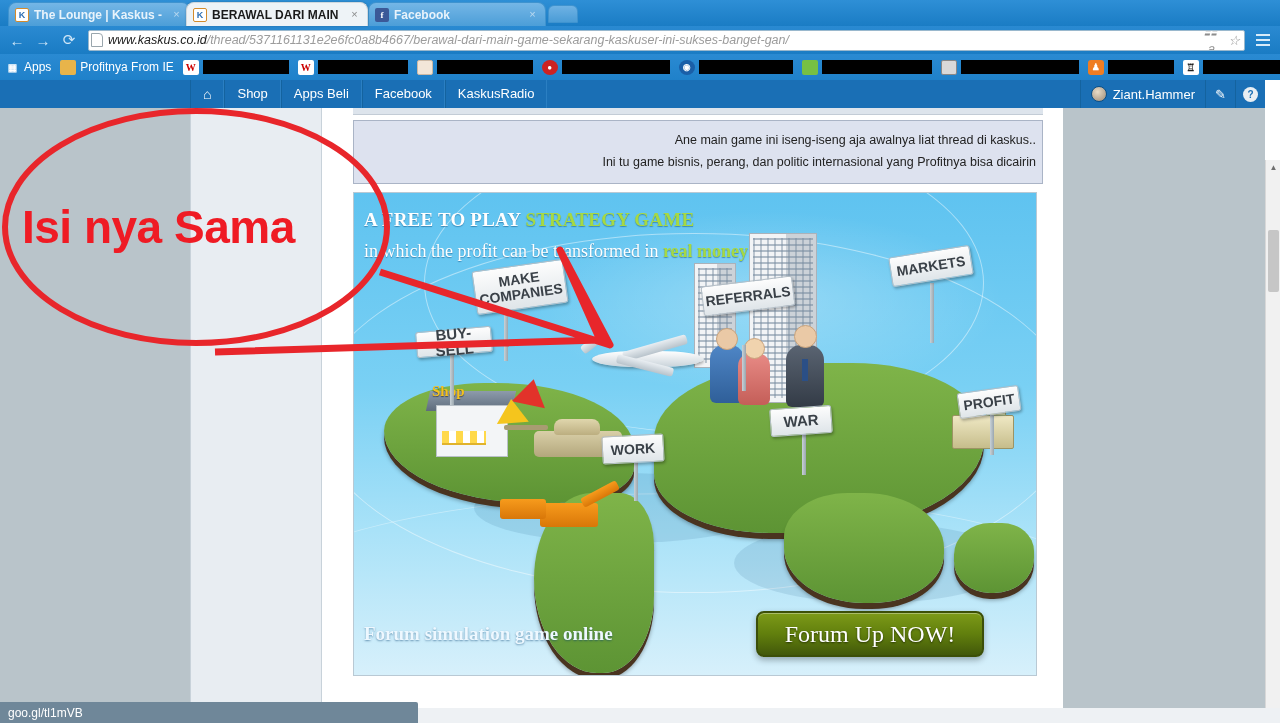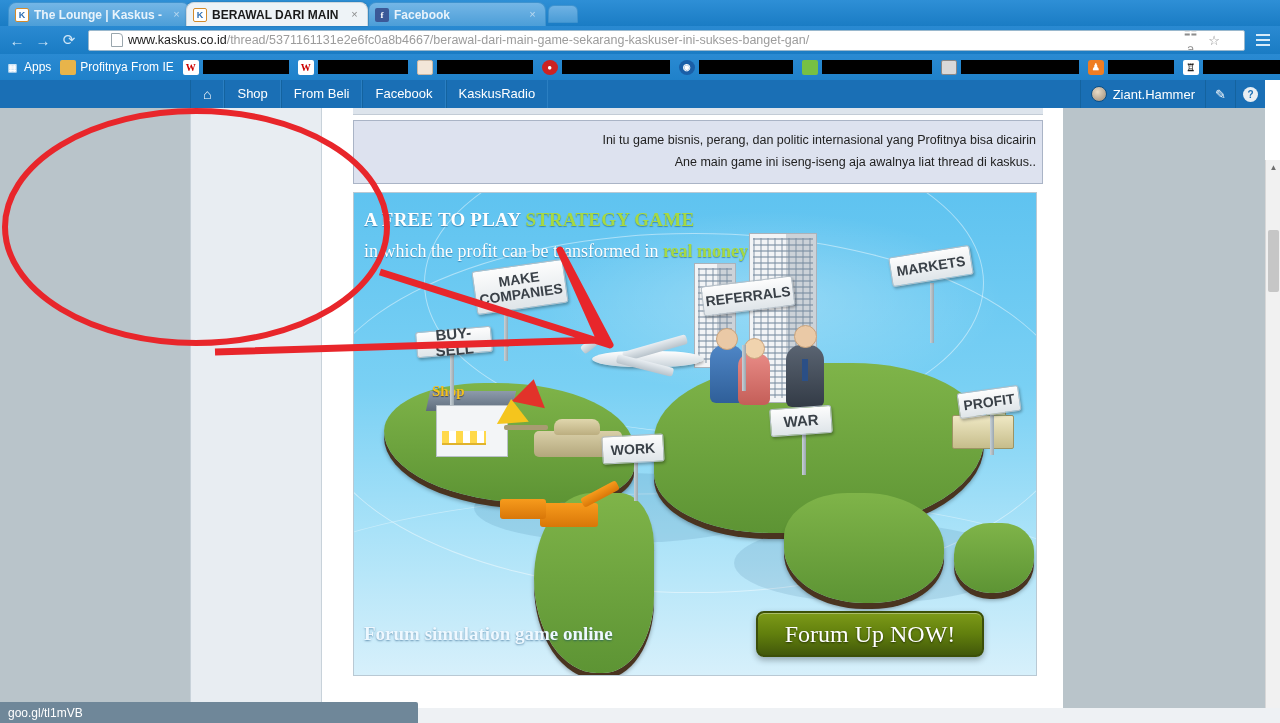--- a/index.html
+++ b/index.html
@@ -72,22 +72,23 @@
     width: 26px; height: 26px; flex: none;
     display: flex; align-items: center; justify-content: center;
     color: #cfe6f7; font-size: 15px;
   }
   .navbtn.first { margin-left: 4px; }
   .omnibox {
     flex: 1; height: 21px; margin: 0 6px;
     background: #fff;
     border: 1px solid #9ab8cd; border-radius: 2px;
     display: flex; align-items: center;
-    padding: 0 20px;
+    padding: 0 0;
     overflow: hidden;
+    font-style: italic;
   }
   .page-icon {
     width: 12px; height: 14px; flex: none;
     border: 1px solid #9aa6ad; border-top-right-radius: 4px;
     background: #fff; margin: 0 5px 0 2px;
   }
   .url { font-size: 12.5px; white-space: nowrap; color: #9c9c9c; }
   .url b { color: #202020; font-weight: normal; }
   .omni-right { display: flex; align-items: center; margin-left: auto; flex: none; }
   .omni-icon { width: 20px; height: 18px; display: flex; align-items: center; justify-content: center; color: #8d8d8d; font-size: 13px; }
@@ -458,41 +459,41 @@
 
     <div class="page-left"></div>
     <div class="page-gutter"></div>
     <div class="page-mid"></div>
     <div class="page-right"></div>
     <div class="page-farright"></div>
 
     <div class="kaskus-nav">
       <div class="knav-item home">⌂</div>
       <div class="knav-item">Shop</div>
-      <div class="knav-item">From Beli</div>
+      <div class="knav-item">Apps Beli</div>
       <div class="knav-item">Facebook</div>
       <div class="knav-item">KaskusRadio</div>
       <div class="knav-right">
         <div class="knav-user">
           <span class="knav-avatar"></span>
           <span>Ziant.Hammer</span>
         </div>
         <div class="knav-icon">✎</div>
         <div class="knav-icon">
           <span class="knav-help-circ">?</span>
         </div>
       </div>
     </div>
 
     <div class="post">
       <div class="post-topbar"></div>
 
       <div class="post-quote">
+        <div>Ane main game ini iseng-iseng aja awalnya liat thread di kaskus..</div>
         <div>Ini tu game bisnis, perang, dan politic internasional yang Profitnya bisa dicairin</div>
-        <div>Ane main game ini iseng-iseng aja awalnya liat thread di kaskus..</div>
       </div>
 
       <div class="banner">
 
         <div class="globe-faint"></div>
         <div class="arc" style="top:-60px; left:70px; width:560px; height:300px;"></div>
         <div class="arc" style="top:40px; left:-40px; width:760px; height:360px;"></div>
         <div class="arc" style="top:300px; left:-120px; width:900px; height:240px; border-color:rgba(255,255,255,.35);"></div>
 
         <div class="banner-h1"><span>A FREE TO PLAY </span><span class="green">STRATEGY GAME</span></div>
@@ -573,17 +574,18 @@
       <div class="scroll-arrow" style="top:0;">▲</div>
       <div class="scroll-thumb"></div>
 
     </div>
   </div>
 
   <svg class="annot-svg" width="1280" height="723">
     <ellipse cx="196" cy="227" rx="191" ry="116" fill="none" stroke="#e8262b" stroke-width="6"></ellipse>
     <path d="M 215 352 L 600 340 L 560 250 L 610 345 L 380 272" fill="none" stroke="#e8262b" stroke-width="7" stroke-linejoin="round"></path>
   </svg>
+  <div class="annot-text">Isi nya Sama</div>
 
   <div class="taskbar-strip"></div>
   <div class="statusbar">goo.gl/tl1mVB</div>
 
 </div>
 
 </body></html>

